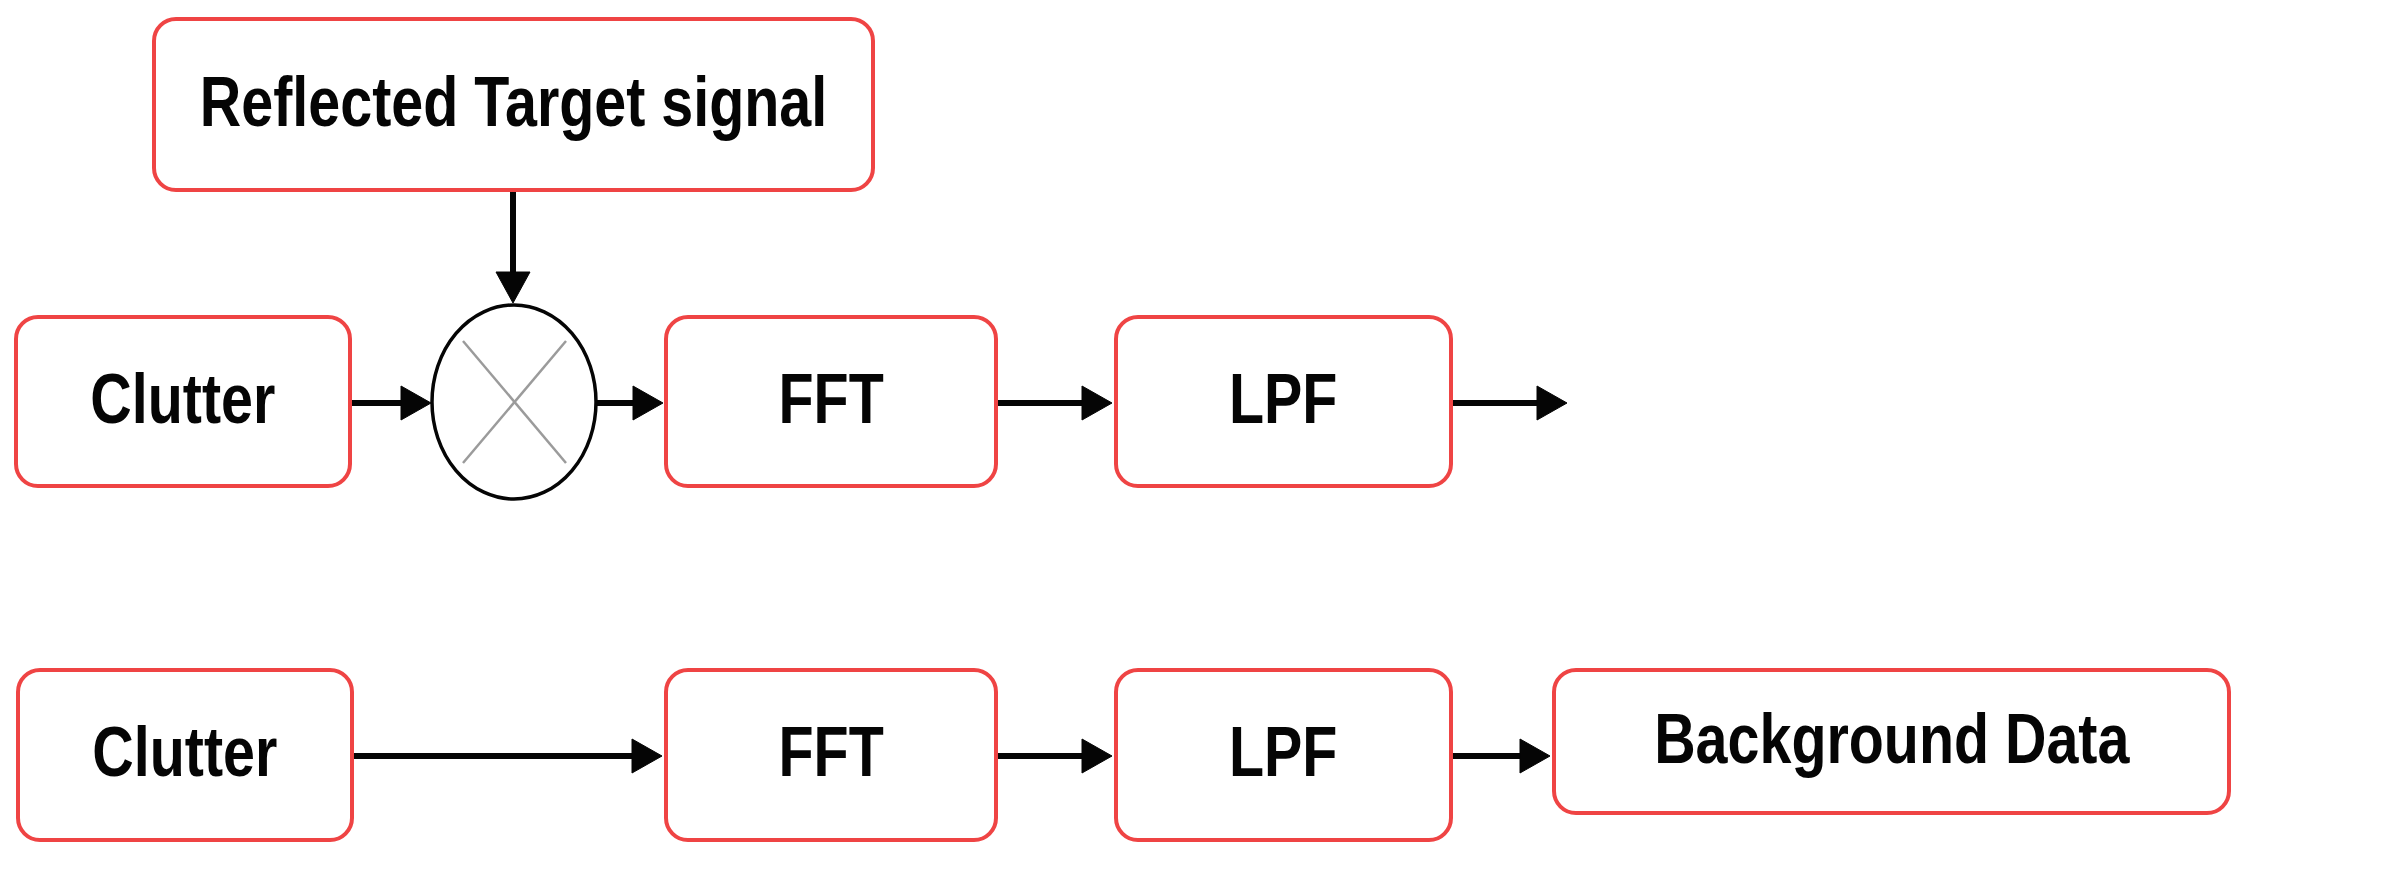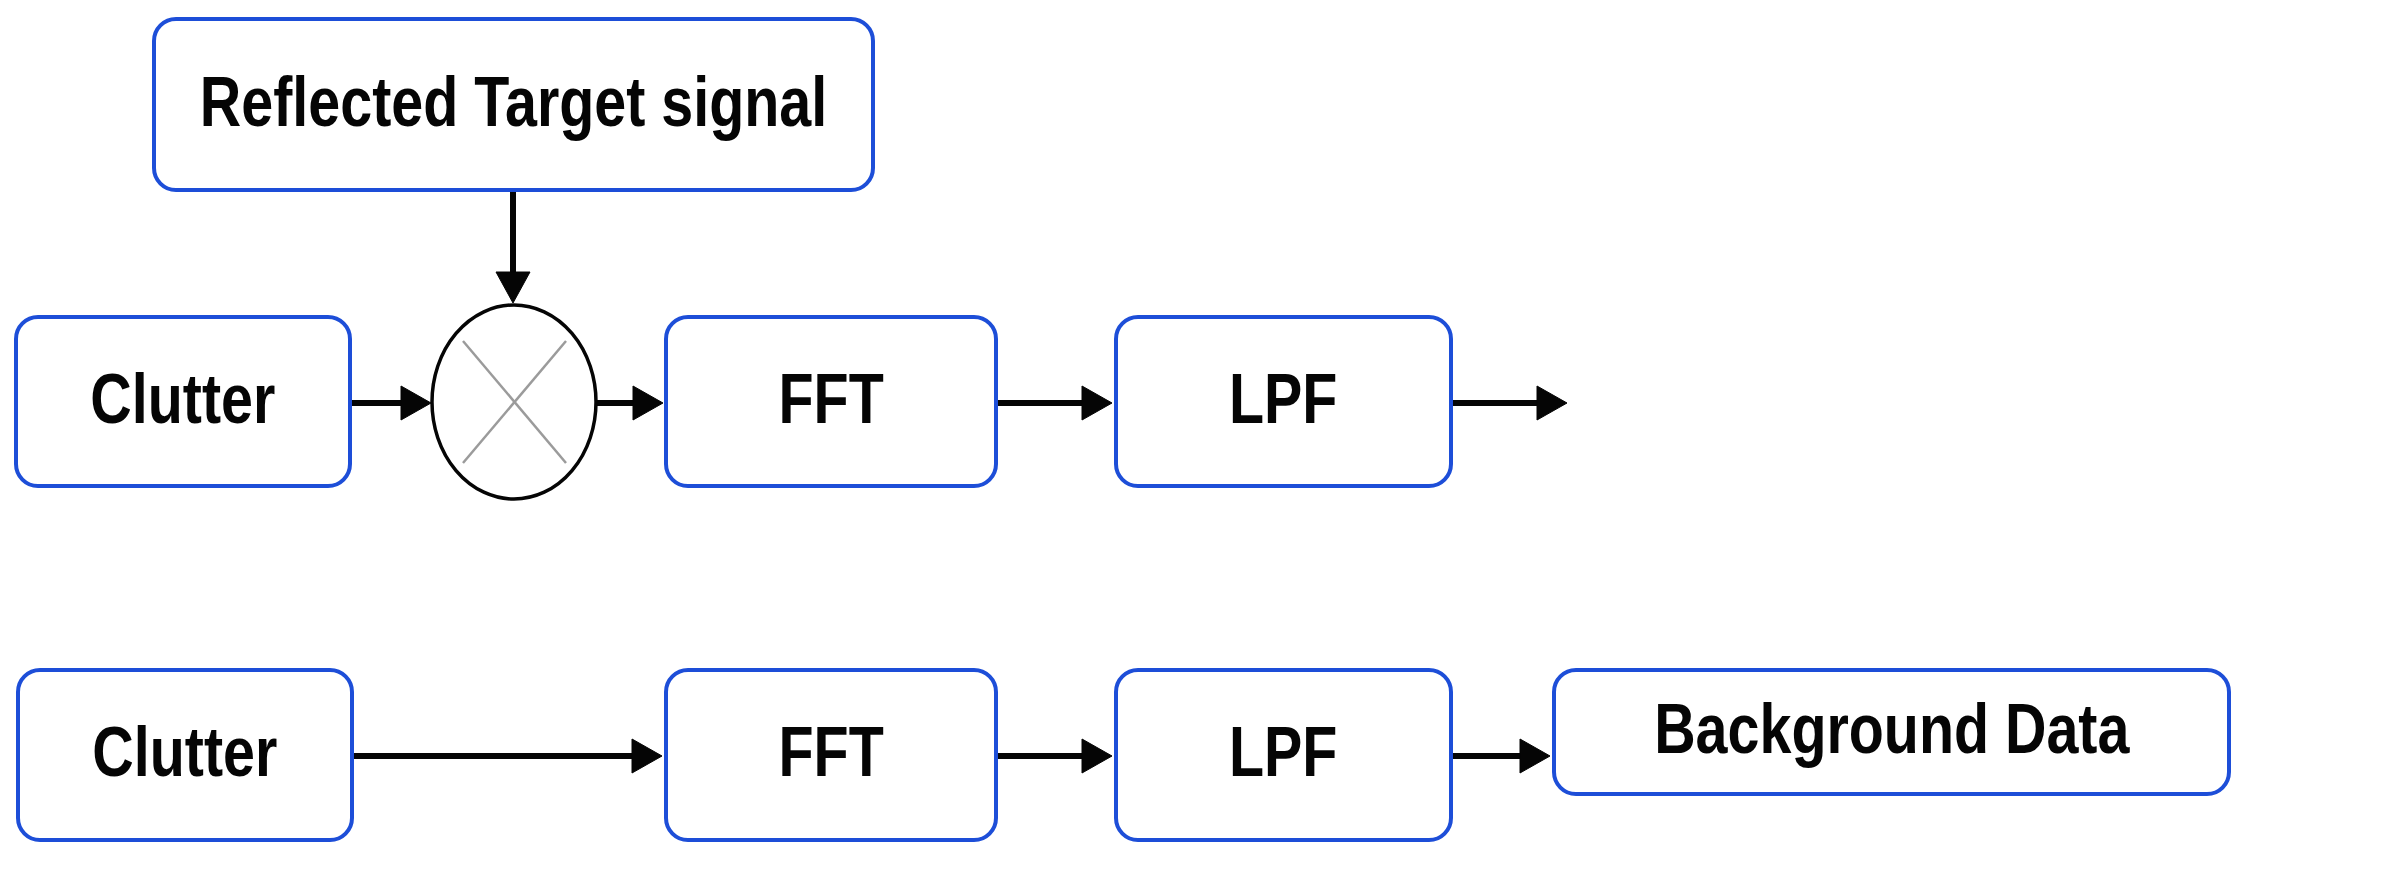--- a/index.html
+++ b/index.html
@@ -19,21 +19,21 @@
     position: absolute;
     left: 0;
     top: 0;
     width: 2395px;
     height: 870px;
   }
   .node {
     position: absolute;
     box-sizing: border-box;
     background: #ffffff;
-    border: 4px solid #1d4ed8;
+    border: 4px solid #ef4444;
     border-radius: 24px;
     display: flex;
     align-items: center;
     justify-content: center;
   }
   .node .lbl {
     font-weight: 700;
     font-size: 70px;
     color: #050505;
     letter-spacing: 0px;
@@ -47,21 +47,21 @@
   #box-top      { left: 152px;  top: 17px;  width: 723px; height: 175px; }
   
   #box-r1-clutter { left: 14px;   top: 315px; width: 338px; height: 173px; }
   #box-r1-fft     { left: 664px;  top: 315px; width: 334px; height: 173px; }
   #box-r1-lpf     { left: 1114px; top: 315px; width: 339px; height: 173px; }
   #box-r1-output  { left: 1569px; top: 315px; width: 805px; height: 173px; }
   
   #box-r2-clutter { left: 16px;   top: 668px; width: 338px; height: 174px; }
   #box-r2-fft     { left: 664px;  top: 668px; width: 334px; height: 174px; }
   #box-r2-lpf     { left: 1114px; top: 668px; width: 339px; height: 174px; }
-  #box-r2-output  { left: 1552px; top: 668px; width: 679px; height: 128px; }
+  #box-r2-output  { left: 1552px; top: 668px; width: 679px; height: 147px; }
 </style>
 </head>
 <body>
 
 <div id="canvas">
 
   <svg id="connector-layer" viewBox="0 0 2395 870" xmlns="http://www.w3.org/2000/svg">
     <g stroke="#050505" stroke-width="6" fill="#050505">
 
       <g>

